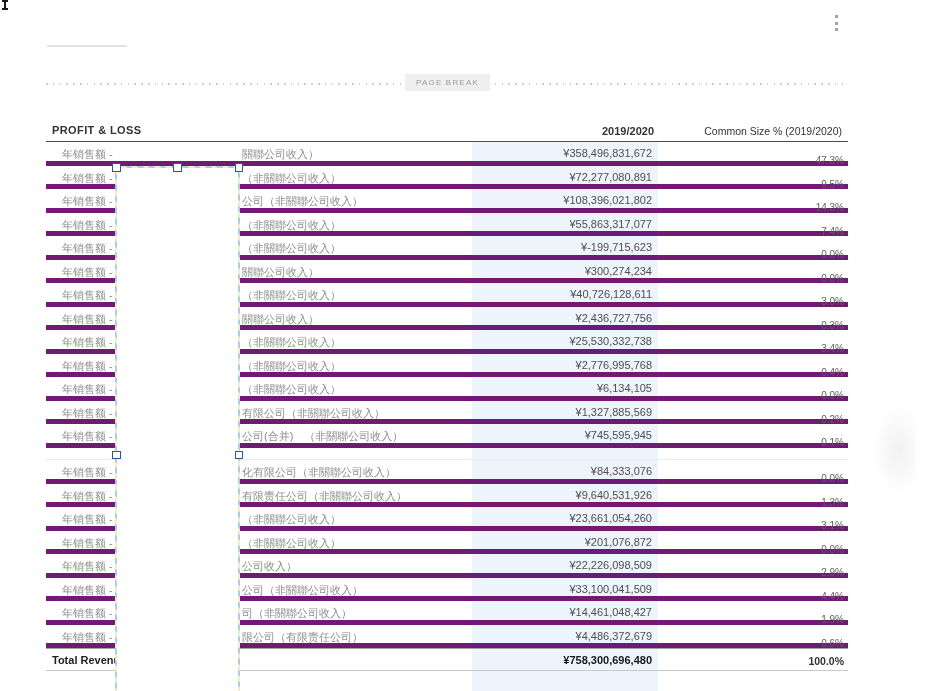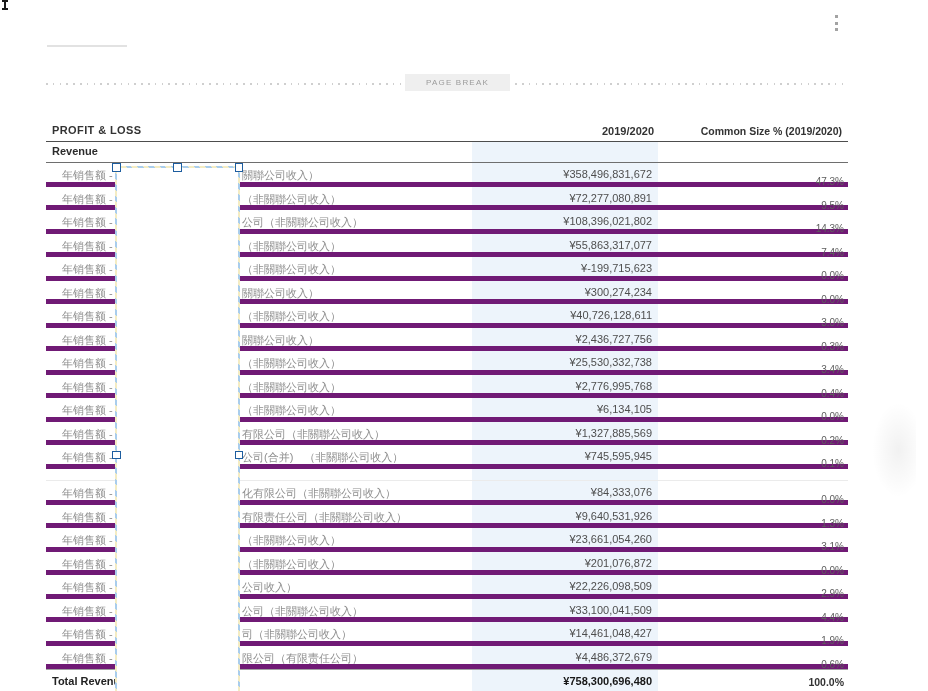--- a/index.html
+++ b/index.html
@@ -17,32 +17,32 @@
   .title { position:absolute; left:46px; top:12px; font-size:19px; font-weight:700;
            color:#2e2e2e; letter-spacing:.2px; white-space:nowrap; }
   .title-underline { position:absolute; left:47px; top:45px; width:80px; height:1.5px; background:#e2e2e2; }
   .kebab { position:absolute; left:830px; top:15px; width:12px; height:20px; cursor:pointer; }
   .kebab i { display:block; width:3px; height:3px; background:#a3a3a3; margin:0 auto 3.5px auto; }
 
   
   .pagebreak { position:absolute; left:46px; top:83px; width:802px; height:2px;
                background:repeating-linear-gradient(to right,#cfcfcf 0 1.6px,transparent 1.6px 6.8px); }
   .pb-label { position:absolute; left:359px; top:-9px; background:#efefef; color:#9b9b9b;
-              font-size:8px; letter-spacing:1.2px; padding:4px 21px; white-space:nowrap; }
+              font-size:8px; letter-spacing:1.2px; padding:4px 11px; white-space:nowrap; }
 
   
   .col-band { position:absolute; left:472px; top:142px; width:186px; height:549px; background:#edf4fb; }
 
   
   .tbl { position:absolute; left:46px; top:120px; width:802px; }
   .thead { position:relative; height:22px; border-bottom:1.5px solid #4d4d4d; }
   .th-left { position:absolute; left:6px; top:4px; font-size:11px; font-weight:700;
              color:#333; letter-spacing:.4px; }
   .th-val { position:absolute; right:194px; top:5px; font-size:11px; font-weight:700; color:#333; }
-  .th-pct { position:absolute; right:6px; top:5px; font-size:10.5px; font-weight:700; color:#333; }
+  .th-pct { position:absolute; right:6px; top:5px; font-size:10.5px; font-weight:400; color:#333; }
   .grouprow { position:relative; height:21px; border-bottom:1px solid #6e6e6e; }
   .group-label { position:absolute; left:6px; top:3px; font-size:11px; font-weight:700; color:#2c2c2c; }
 
   .row { position:relative; height:23.5px; border-bottom:5px solid #701a75; }
   .row .pre { position:absolute; left:16px; top:5px; font-size:11px; color:#8e8e8e; white-space:nowrap; }
   .row .suf { position:absolute; left:196px; top:5px; font-size:11px; color:#8e8e8e; white-space:nowrap; }
   .row .val { position:absolute; right:196px; top:5px; font-size:11px; color:#4e4e4e; }
   .row .pct { position:absolute; right:4px; top:13px; font-size:10px; color:#5d5d5d; }
   .spacer { position:relative; height:12.5px; border-bottom:1px solid #ebebeb; }
 
@@ -87,23 +87,20 @@
   </div>
 
   <div class="col-band"></div>
 
   <div class="tbl">
     <div class="thead">
       <span class="th-left">PROFIT &amp; LOSS</span>
       <span class="th-val">2019/2020</span>
       <span class="th-pct">Common Size % (2019/2020)</span>
     </div>
-    <div class="grouprow">
-      <span class="group-label">Revenue</span>
-    </div>
     <div>
         <div class="row">
           <span class="pre">年销售额 -</span>
           <span class="suf">關聯公司收入）</span>
           <span class="val">¥358,496,831,672</span>
           <span class="pct">47.3%</span>
         </div>
         <div class="row">
           <span class="pre">年销售额 -</span>
           <span class="suf">（非關聯公司收入）</span>

